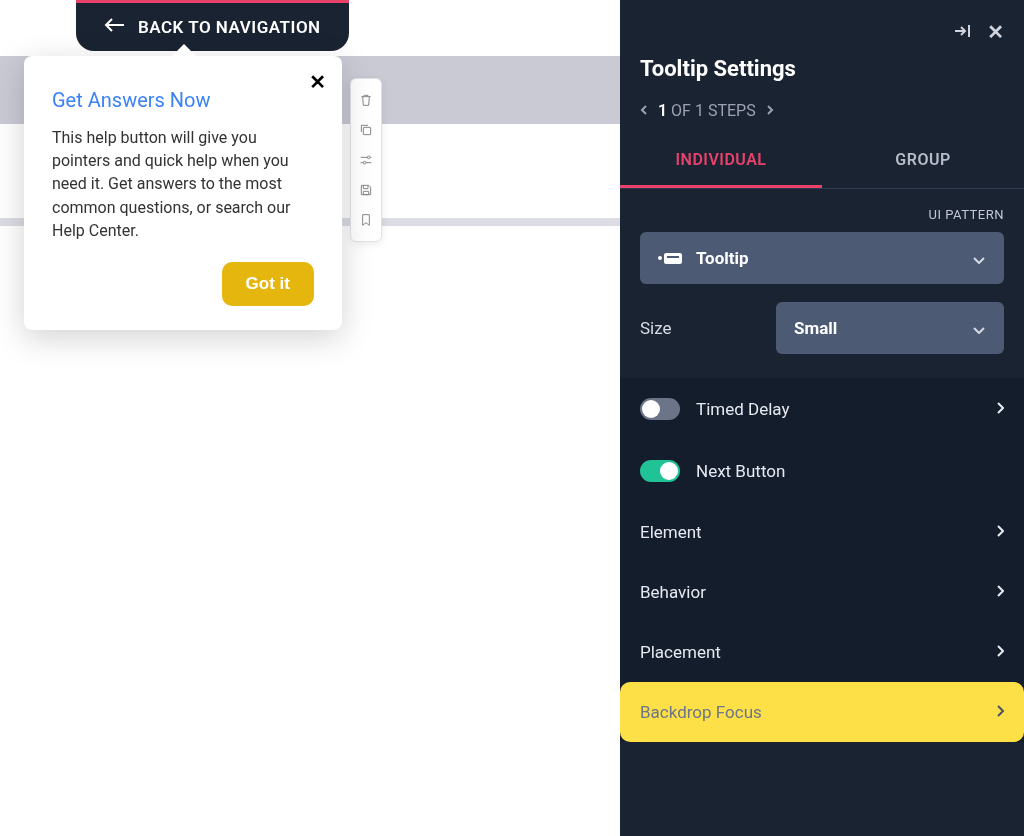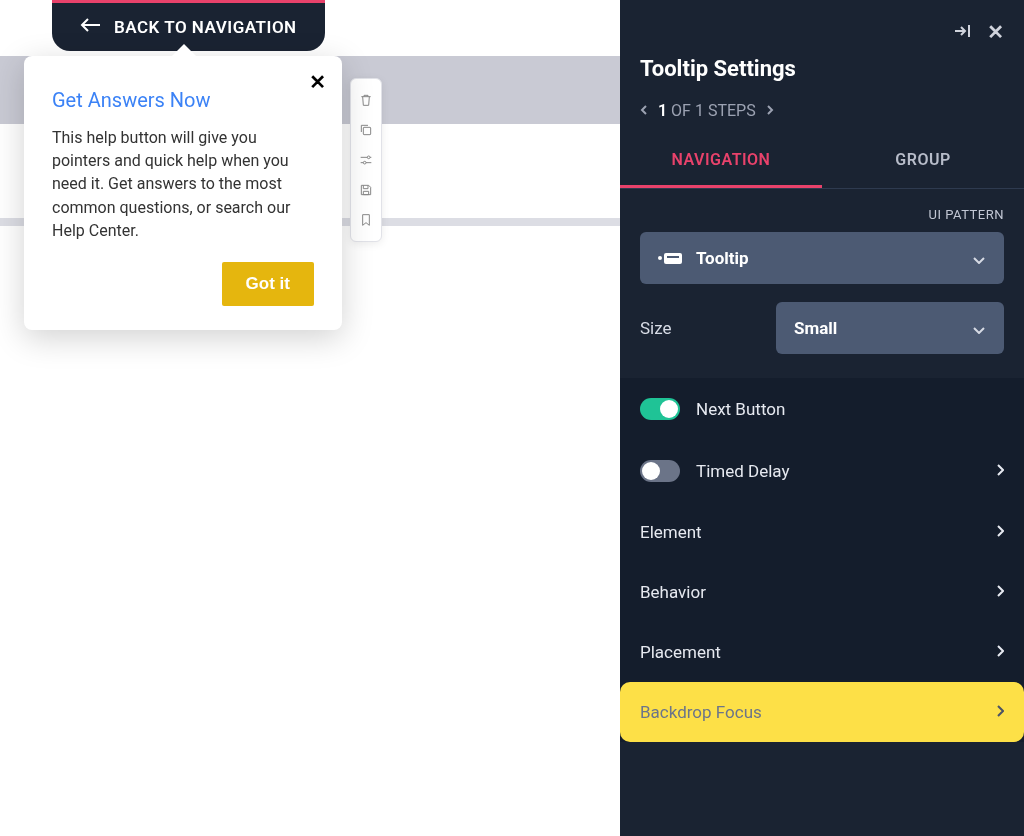--- a/index.html
+++ b/index.html
@@ -21,21 +21,21 @@
     .canvas {
       width: 620px;
       height: 100%;
       position: relative;
       background: #ffffff;
     }
     
     .back-tab {
       position: absolute;
       top: 0;
-      left: 52px;
+      left: 76px;
       background: #1a2332;
       color: #ffffff;
       padding: 14px 28px;
       border-radius: 0 0 18px 18px;
       display: flex;
       align-items: center;
       gap: 12px;
       font-size: 17px;
       font-weight: 600;
       letter-spacing: 0.5px;
@@ -110,21 +110,21 @@
     
     .tooltip-actions {
       display: flex;
       justify-content: flex-end;
     }
     
     .gotit-btn {
       background: #e5b60e;
       color: #ffffff;
       border: none;
-      border-radius: 2px;
+      border-radius: 10px;
       padding: 12px 24px;
       font-size: 17px;
       font-weight: 600;
       cursor: pointer;
     }
     
     .toolbox {
       position: absolute;
       top: 78px;
       left: 350px;
@@ -393,21 +393,21 @@
         <span>OF 1 STEPS</span>
       </span>
       <span class="chev">
         <svg width="8" height="12" viewBox="0 0 8 12" fill="none" stroke="#9ca2b2" stroke-width="2">
             <path d="M2 2 L6 6 L2 10"></path>
           </svg>
       </span>
     </div>
 
     <div class="tabs">
-      <div class="tab active">NAVIGATION</div>
+      <div class="tab active">INDIVIDUAL</div>
       <div class="tab">GROUP</div>
     </div>
 
     <div class="section-label">UI PATTERN</div>
 
     <div class="select-box">
       <span class="tooltip-icon">
         <span class="dot"></span>
           <span class="bar"></span>
       </span>
@@ -425,33 +425,33 @@
         <span class="sel-label">Small</span>
         <span class="select-chev">
           <svg width="14" height="8" viewBox="0 0 14 8" fill="none" stroke="#d6dae4" stroke-width="2">
               <path d="M2 2 L7 7 L12 2"></path>
             </svg>
         </span>
       </div>
     </div>
 
     <div class="list-section">
-      <div class="toggle-row">
-        <div class="toggle on"></div>
-        <span class="lbl">Next Button</span>
-      </div>
-
       <div class="toggle-row" style="justify-content:flex-start">
         <div class="toggle off"></div>
         <span class="lbl" style="flex:1">Timed Delay</span>
         <span class="chev">
           <svg width="8" height="14" viewBox="0 0 8 14" fill="none" stroke="#e6e9f0" stroke-width="2">
               <path d="M2 2 L7 7 L2 12"></path>
             </svg>
         </span>
+      </div>
+
+      <div class="toggle-row">
+        <div class="toggle on"></div>
+        <span class="lbl">Next Button</span>
       </div>
 
       <div class="link-row">
         <span class="lbl">Element</span>
         <span class="chev">
           <svg width="8" height="14" viewBox="0 0 8 14" fill="none" stroke="#e6e9f0" stroke-width="2">
               <path d="M2 2 L7 7 L2 12"></path>
             </svg>
         </span>
       </div>

